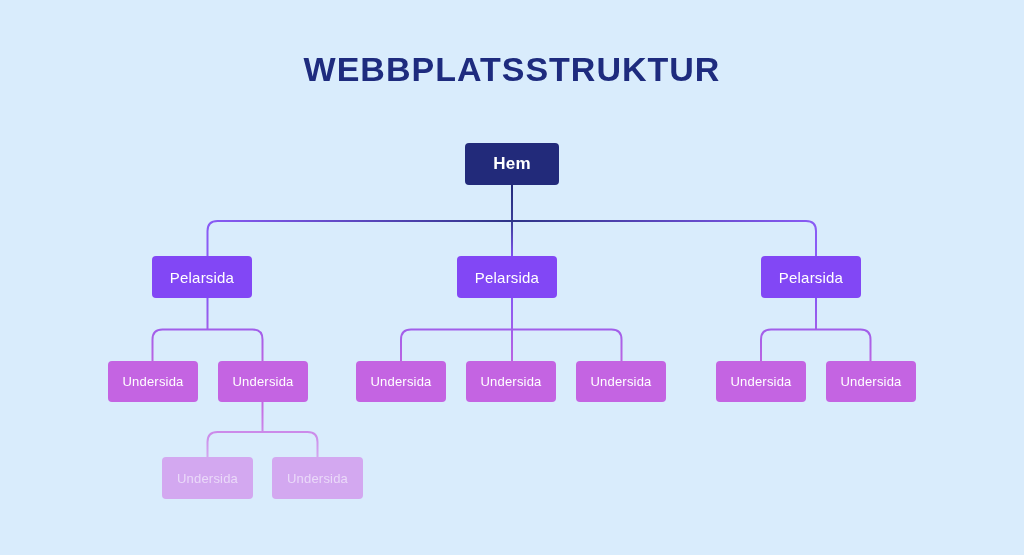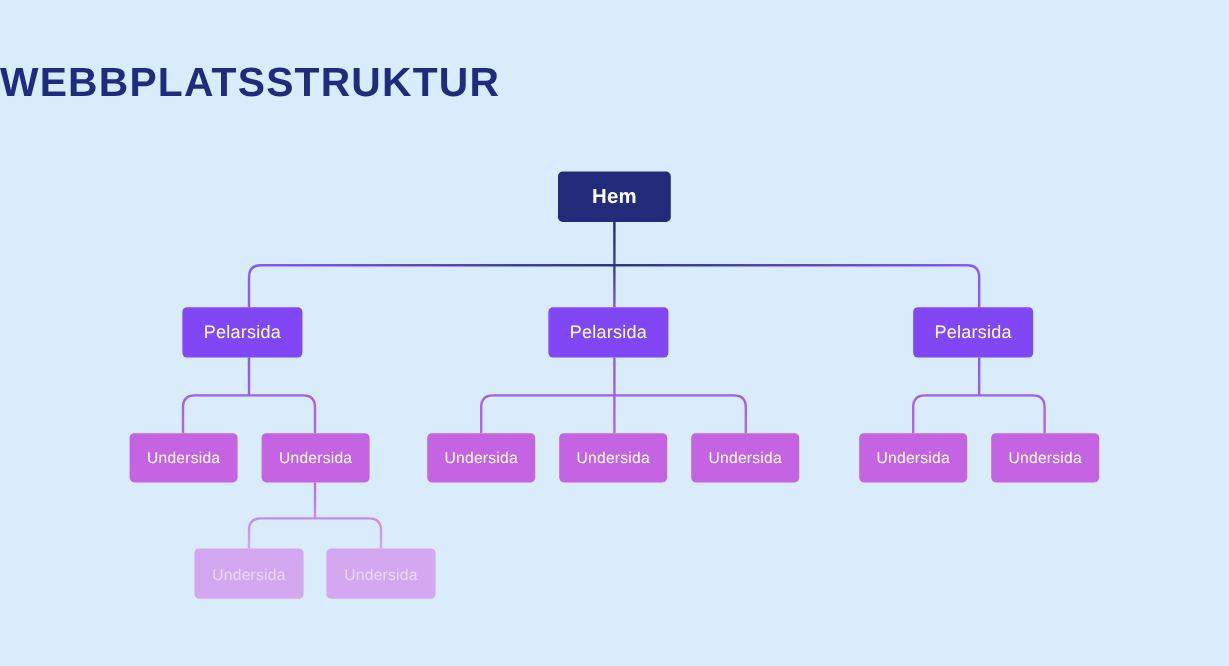--- a/index.html
+++ b/index.html
@@ -14,20 +14,21 @@
     height: 555px;
     background: #d9ecfc;
     overflow: hidden;
   }
   .diagram-title {
     position: absolute;
     left: 0;
     right: 0;
     top: 50px;
     margin: 0;
+    text-align: center;
     font-size: 34px;
     font-weight: 700;
     letter-spacing: 1px;
     color: #1e2b7e;
   }
   .connector-layer {
     position: absolute;
     inset: 0;
   }
   .node {

